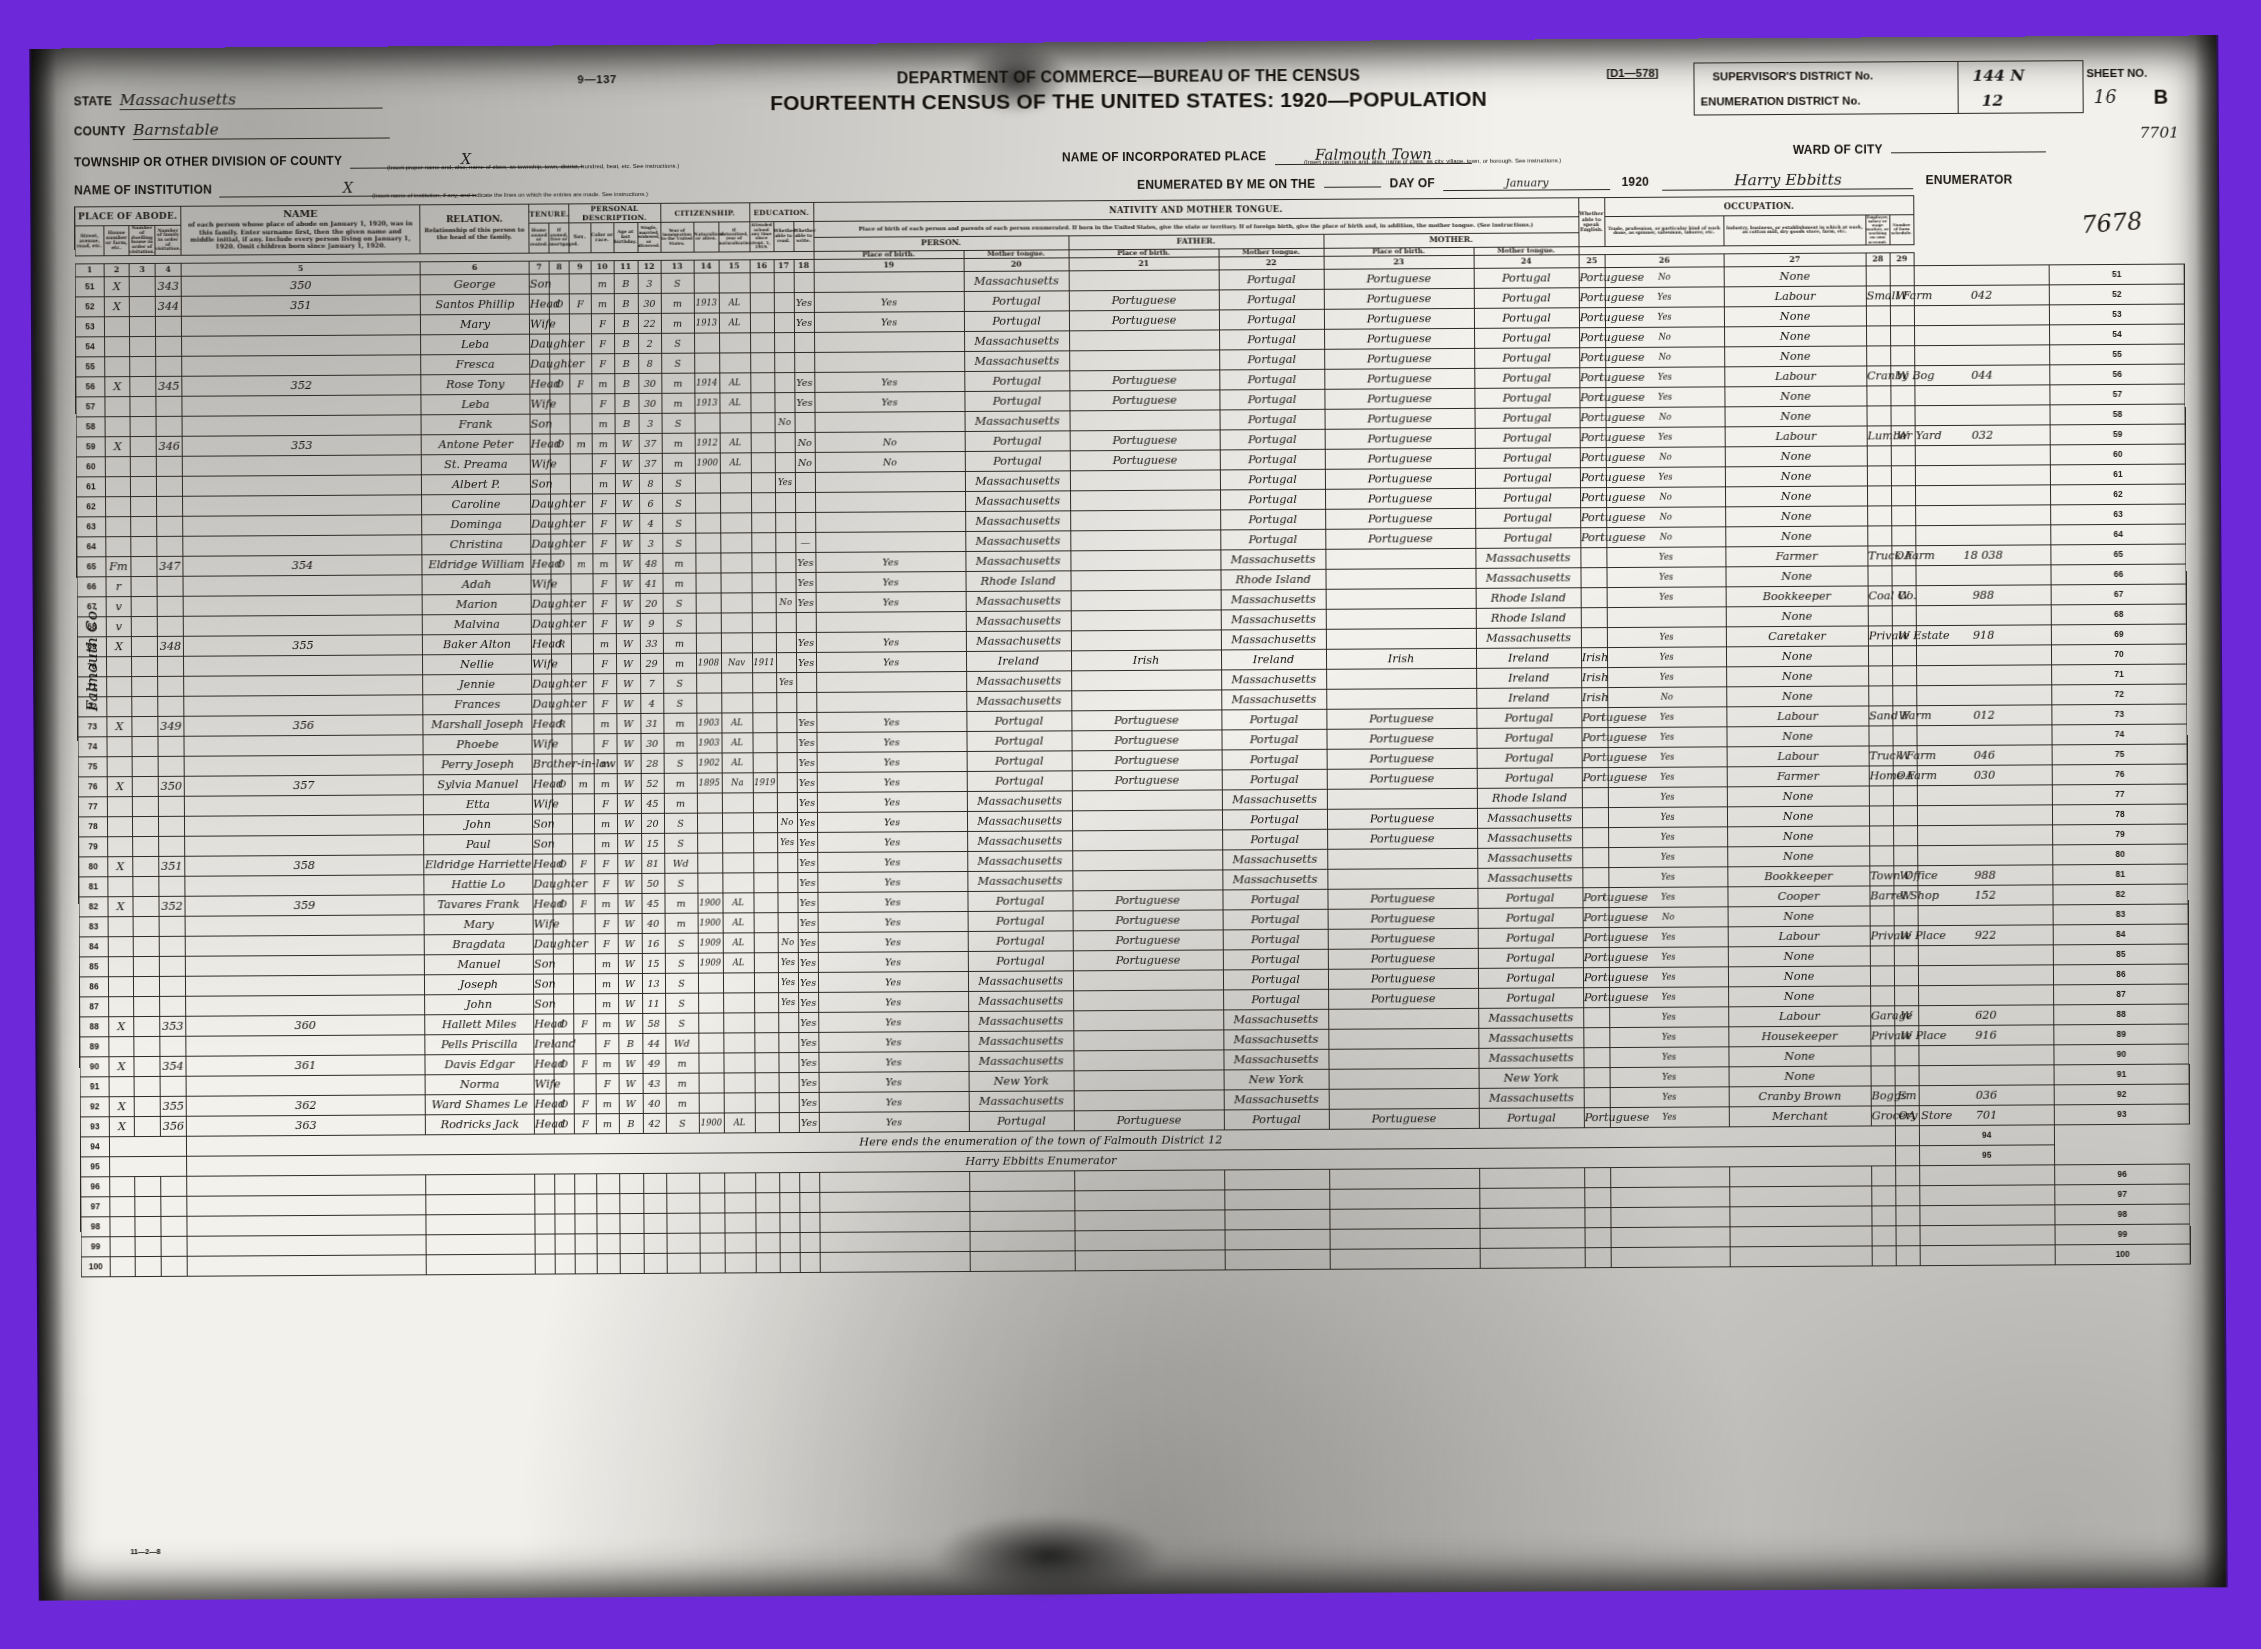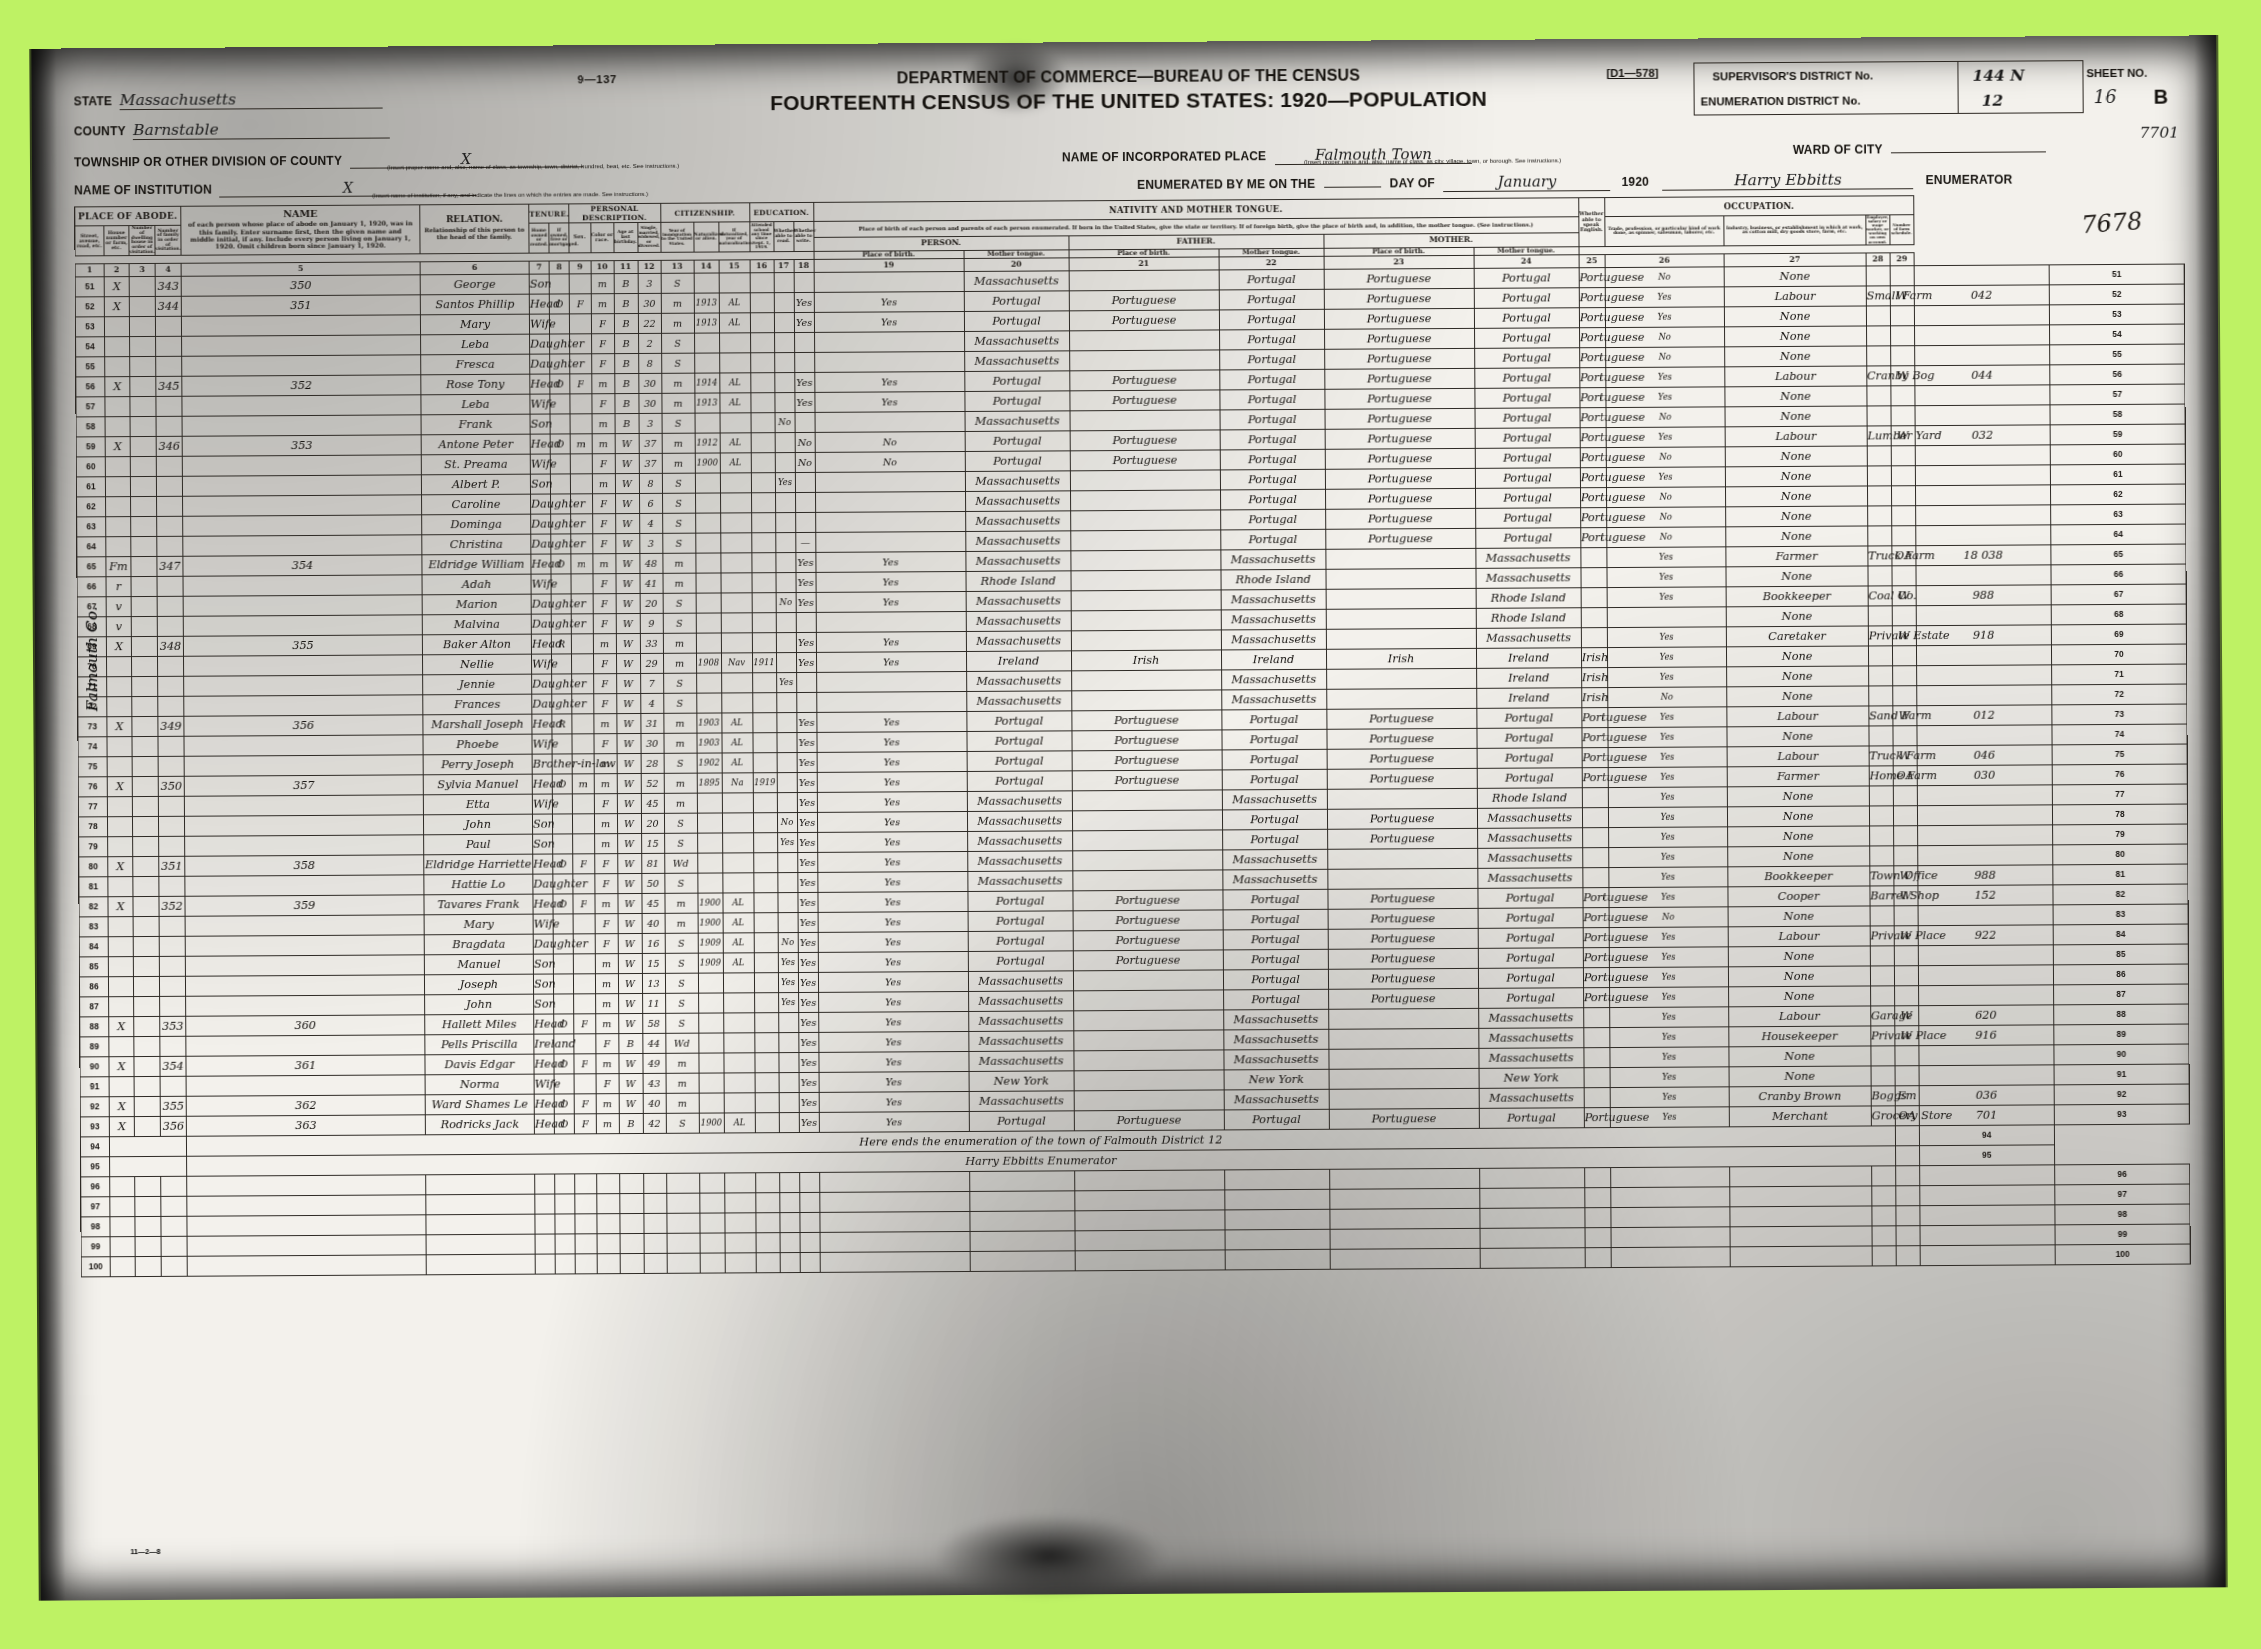--- a/index.html
+++ b/index.html
@@ -1,17 +1,17 @@
 <!DOCTYPE html>
 <html style="font-size:9.6px"><head>
 <meta charset="utf-8">
 <style>
   html,body{margin:0;padding:0;background:#000;}
   body{width:2261px;height:1650px;font-family:"Liberation Sans",sans-serif;overflow:hidden;}
-  .page{position:relative;width:2261px;height:1650px;background:#bef264;}
+  .page{position:relative;width:2261px;height:1650px;background:#6d28d9;}
   
   .sheet{
     position:absolute;left:36px;top:42px;width:2185px;height:1552px;
     background:#f3f1ec;
     box-shadow:0 0 42px 12px rgba(0,0,0,.85) inset;
     transform:rotate(-0.35deg);
   }
   .sheet:before{
     content:"";position:absolute;inset:0;
     background:
@@ -109,21 +109,21 @@
         <div class="rowline tinynote" style="left:1230px;top:100px;">(Insert proper name and, also, name of class, as city, village, town, or borough.  See instructions.)</div>
         <div class="rowline" style="left:1719px;top:87px;">
           <span class="lbl">WARD OF CITY</span>
           <span class="ul" style="width:155px;margin-left:6px;"><span class="hw"></span></span>
         </div>
 
         <div class="rowline" style="left:1063px;top:115px;">
           <span class="lbl">ENUMERATED BY ME ON THE</span>
           <span class="ul" style="width:57px;margin-left:6px;"></span>
           <span class="lbl" style="margin-left:6px;">DAY OF</span>
-          <span class="ul" style="width:167px;margin-left:6px;text-align:center;"><span class="hw" style="font-size:15px;">January</span></span>
+          <span class="ul" style="width:167px;margin-left:6px;text-align:center;"><span class="hw" style="font-size:11px;">January</span></span>
           <span class="lbl" style="margin-left:8.4px;">1920</span>
           <span class="ul" style="width:251px;margin-left:10.7px;text-align:center;"><span class="hw" style="font-size:15.5px;font-style:italic;">Harry Ebbitts</span></span>
           <span class="lbl" style="margin-left:9.6px;">ENUMERATOR</span>
         </div>
 
         <div class="supbox">
           <div class="cell" style="left:18px;top:7.2px;">SUPERVISOR'S DISTRICT No.</div>
           <div class="cell hw" style="left:278px;top:3.6px;font-size:15.5px;">144 N</div>
           <div class="cell" style="left:6px;top:32px;">ENUMERATION DISTRICT No.</div>
           <div class="cell hw" style="left:287px;top:29px;font-size:15.5px;">12</div>

